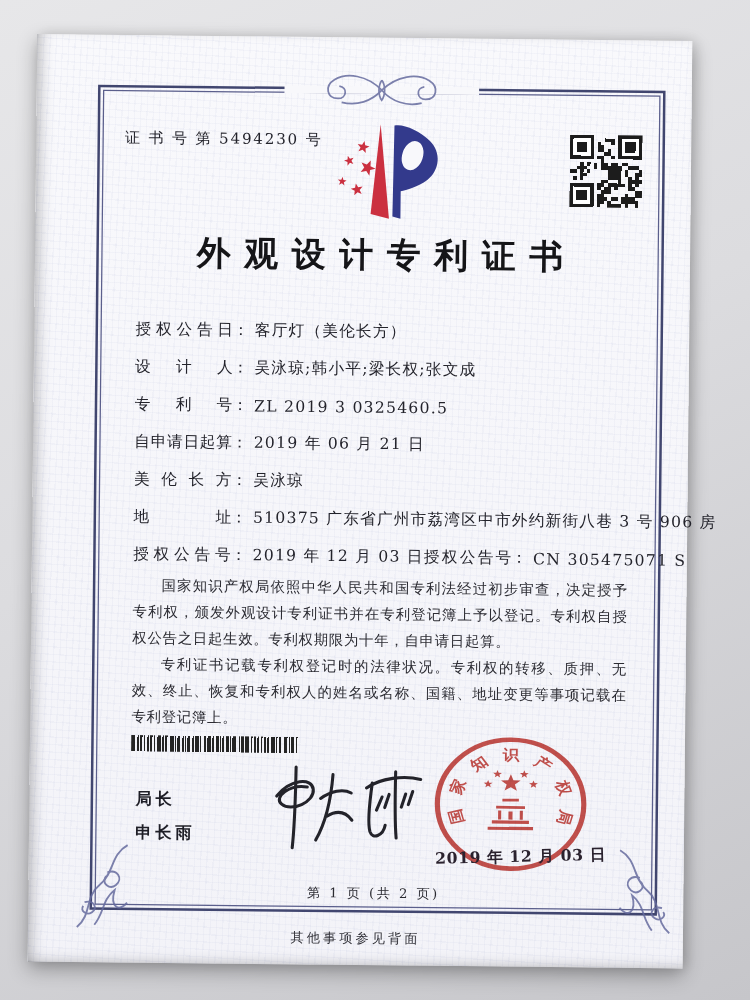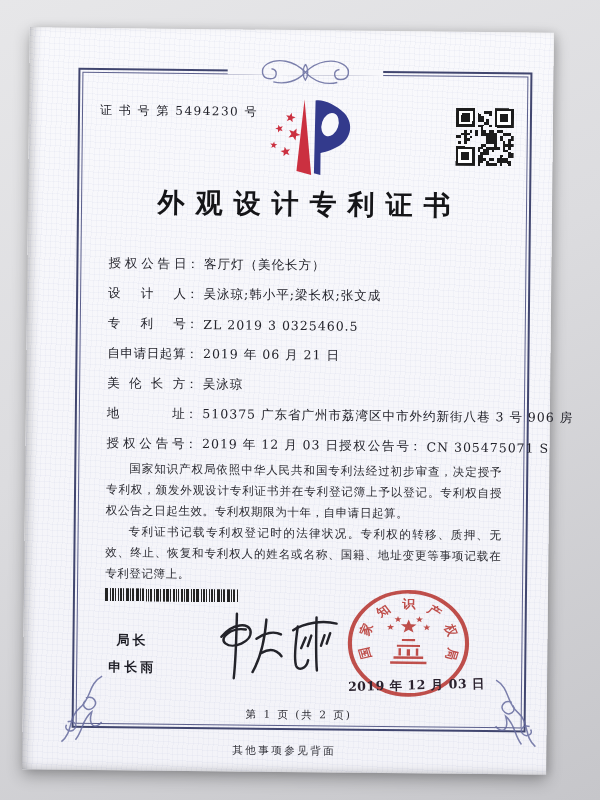--- a/index.html
+++ b/index.html
@@ -43,21 +43,21 @@
   .flabel.second{width:70px;}
   .fcolon{flex:none;margin-right:5px;}
   .fvalue{letter-spacing:1px;}
   .body-text{
     position:absolute;left:30px;right:24px;top:388px;
     font-size:11.5px;line-height:1.82;letter-spacing:.6px;color:#2c2c33;text-align:justify;
   }
   .body-text p{margin:0;text-indent:2em;}
   .barcode{position:absolute;left:30px;top:518px;width:136px;height:13px;}
   .sig-labels{position:absolute;left:34px;top:556px;font-size:13px;letter-spacing:3px;
-    line-height:27px;color:#1e1e26;font-weight:600;text-align:center;}
+    line-height:27px;color:#1e1e26;font-weight:600;}
   .signature{position:absolute;left:132px;top:532px;width:142px;height:82px;transform:rotate(-2deg);}
   .seal{position:absolute;left:268px;top:512px;width:132px;height:132px;
     transform:scaleY(.88);transform-origin:50% 0;mix-blend-mode:multiply;opacity:.88;}
   .seal-date{position:absolute;left:274px;top:604px;font-size:12.5px;font-weight:700;
     letter-spacing:.5px;color:#2a222e;transform:rotate(-2deg);}
   .page-info{position:absolute;left:0;right:0;top:636px;text-align:center;
     font-size:10.5px;letter-spacing:2px;color:#2a2a31;}
   .back-note{position:absolute;left:0;right:0;top:714px;text-align:center;
     font-size:10.5px;letter-spacing:2.5px;color:#2e2e35;}
   svg text{font-family:"DejaVu Serif", serif;}

